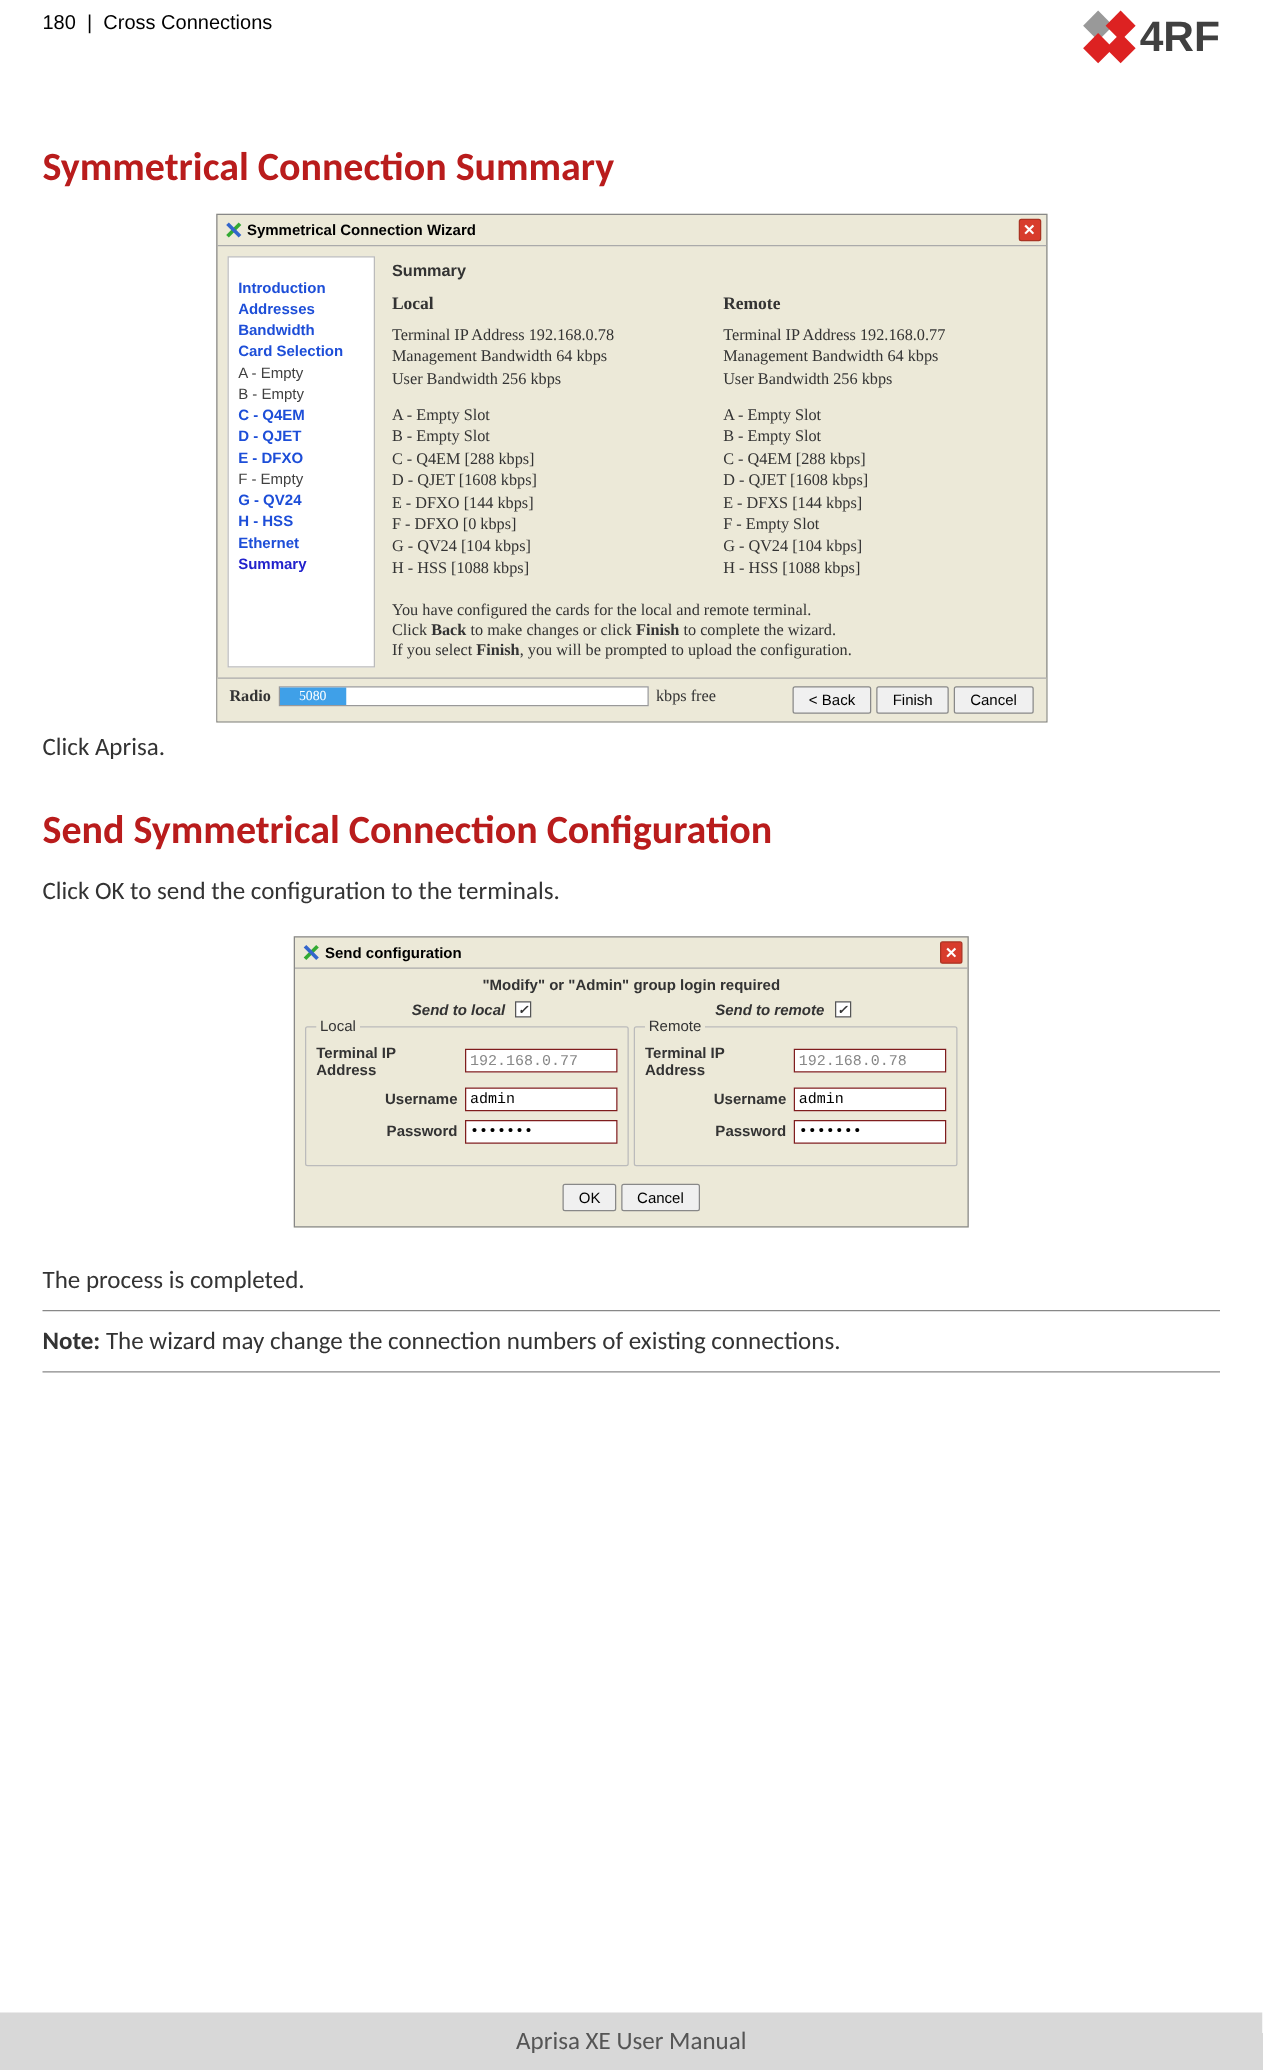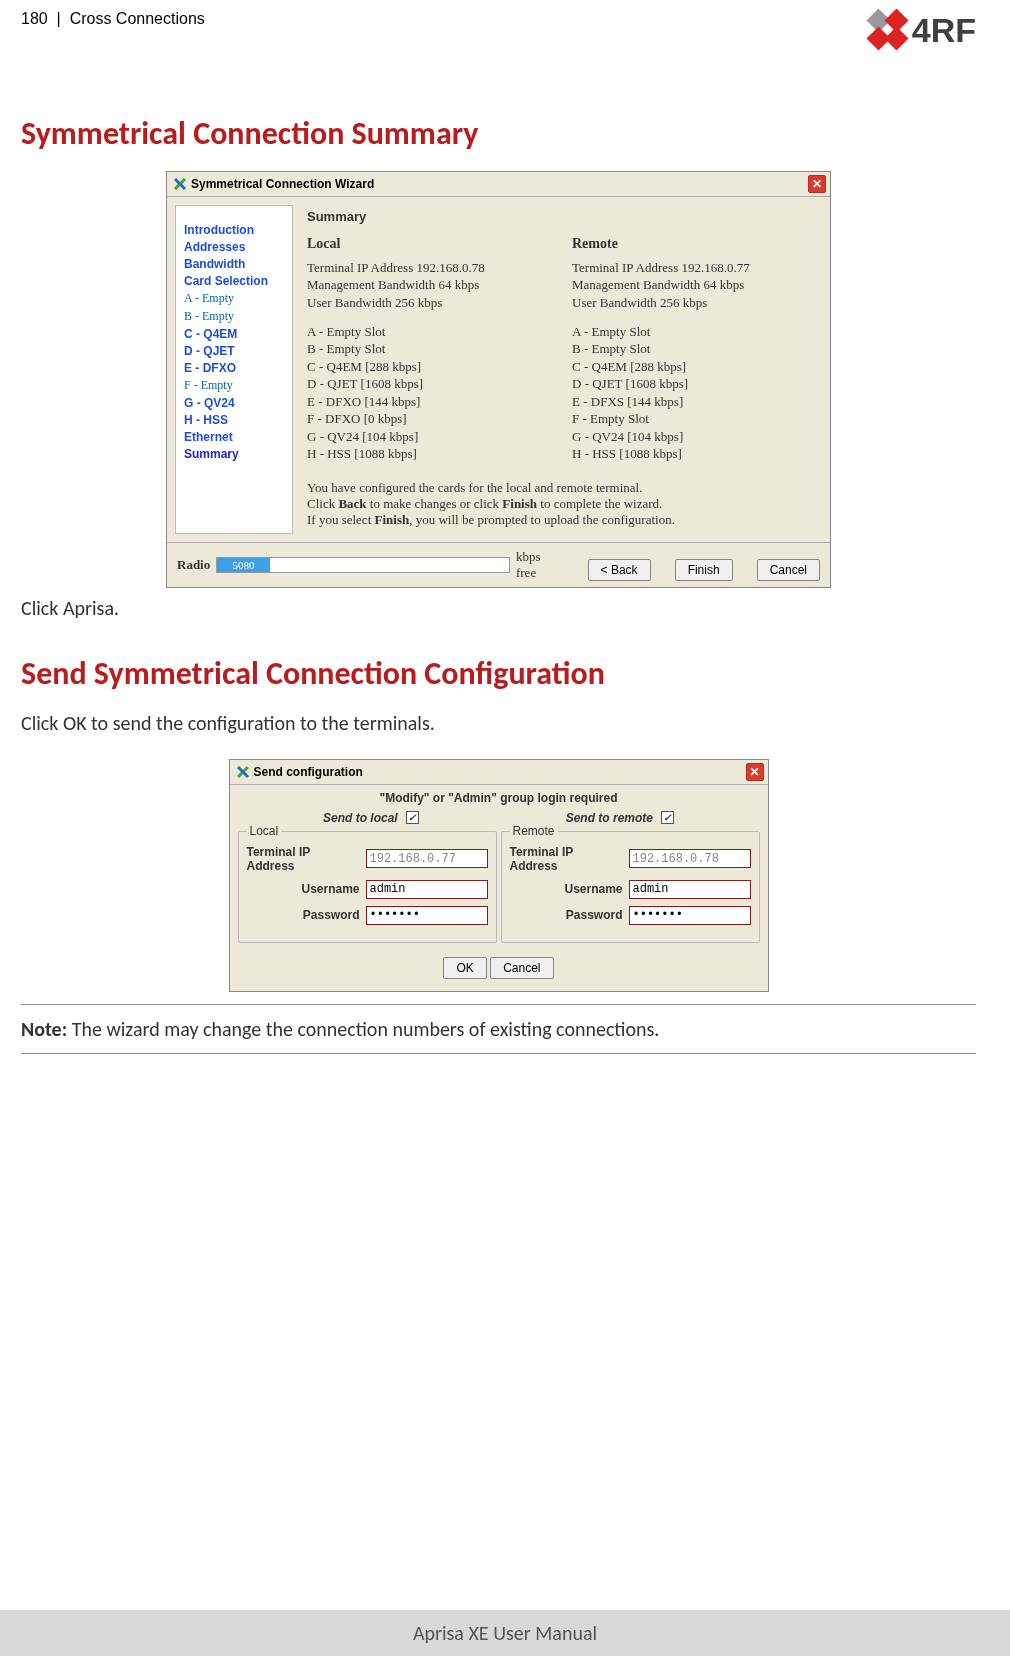--- a/index.html
+++ b/index.html
@@ -1,17 +1,17 @@
 <!DOCTYPE html>
 <html><head>
 <meta charset="utf-8">
 <style>
   * { box-sizing: border-box; margin: 0; padding: 0; }
   body { width: 1010px; height: 1656px; font-family: Calibri, Arial, sans-serif; background: #fff; color: #333; position: relative; }
-  .page { padding: 10px 34px 0 21px; }
+  .page { padding: 10px 34px 0 34px; }
   .header-bar { display: flex; justify-content: space-between; align-items: flex-start; font-family: Arial, sans-serif; font-size: 16px; color: #000; margin-bottom: 64px; }
   .logo { display: flex; align-items: center; font-weight: bold; font-size: 34px; color: #404040; font-family: Arial, sans-serif; }
   .logo-squares { width:44px; height:40px; position:relative; margin-right:4px; }
   .sq { position:absolute; width:17px; height:17px; transform:rotate(45deg); }
   .sq1{ left:6px; top:2px; background:#999; }
   .sq2{ left:24px; top:2px; background:#d22; }
   .sq3{ left:6px; top:20px; background:#d22; }
   .sq4{ left:24px; top:20px; background:#d22; }
   h1.section { font-size: 32px; font-weight: bold; color:#b91c1c; margin: 20px 0 18px 0; }
   .body-text { font-size:20px; color:#333; margin:8px 0; }
@@ -19,30 +19,30 @@
   .window { display:inline-block; border:1px solid #888; background:#ece9d8; text-align:left; font-family:Tahoma, Arial, sans-serif; font-size:12px; }
   .titlebar { display:flex; align-items:center; justify-content:space-between; padding:3px 4px 3px 6px; border-bottom:1px solid #aaa; }
   .title-left { display:flex; align-items:center; gap:4px; font-weight:bold; color:#000; }
   .tb-icon { width:14px; height:14px; display:inline-block; }
   .tb-close { width:18px; height:18px; background:#d83c2c; color:#fff; display:flex; align-items:center; justify-content:center; border:1px solid #a32; font-weight:bold; font-size:12px; border-radius:2px;}
   .win1 { width:665px; }
   .win1-body { display:flex; }
   .w1-side { width:118px; background:#fff; border:1px solid #bbb; margin:8px; padding:14px 8px; font-size:12px; }
   .w1-side div { margin:3px 0; }
   .sde-bold { font-weight:bold; color:#1d4ed8; }
-  .sde-grey { color:#0369a1;font-family:Liberation Serif, serif; }
+  .sde-grey { color:#404040; }
   .sde-blue { font-weight:bold; color:#22c; }
   .w1-main { flex:1; padding:8px 10px 8px 0; }
   .w1-sum { font-weight:bold; font-size:13px; margin:4px 0 10px 6px; }
   .w1-cols { display:flex; gap:30px; margin-left:6px; }
   .w1-col { width:235px; font-family: 'Times New Roman', serif; font-size:13px; }
   .w1-col .colhead { font-weight:bold; font-size:14px; margin-bottom:8px; }
   .w1-col div { margin:1.5px 0; }
   .w1-foot-text { font-family:'Times New Roman', serif; font-size:13px; margin:16px 6px 6px 6px; }
-  .w1-bottom { background:#ece9d8; border-top:1px solid #aaa; display:flex; align-items:flex-end; padding:6px 10px; gap:24px; }
+  .w1-bottom { background:#ece9d8; border-top:1px solid #aaa; display:flex; align-items:flex-start; padding:6px 10px; gap:4px; }
   .prog-wrap { flex:1; display:flex; align-items:center; gap:6px; font-family:'Times New Roman',serif; font-size:13px; }
   .prog-bar { height:16px; width:296px; border:1px solid #999; background:#fff; position:relative; }
   .prog-fill { position:absolute; left:0; top:0; bottom:0; width:18%; background:#3fa0e8; color:#fff; font-size:11px; display:flex; align-items:center; justify-content:center; }
   .btn { border:1px solid #888; background:#f0f0f0; padding:3px 12px; font-size:12px; font-family:Tahoma,Arial,sans-serif; border-radius:2px; }
   .win2 { width:540px; }
   .win2-top { font-weight:bold; padding:6px 0 4px 0; text-align:center; }
   .win2-checks { display:flex; justify-content:space-around; padding:2px 20px 6px 20px; font-weight:bold; }
   .chk { display:flex; gap:8px; align-items:center;font-style:italic; }
   .chkbox { width:13px; height:13px; border:1px solid #555; background:#fff; display:inline-flex; align-items:center; justify-content:center; font-size:10px;}
   .win2-panes { display:flex; padding:0 8px 6px 8px; gap:4px;}
@@ -231,18 +231,19 @@
             </div>
         </div>
       </div>
       <div class="win2-buttons">
         <button class="btn">OK</button>
         <button class="btn">Cancel</button>
       </div>
     </div>
   </div>
 
+  <p class="body-text" style="margin-top:30px;">The process is completed.</p>
   <hr class="sep">
   <p class="body-text"><b>Note:</b><span> The wizard may change the connection numbers of existing connections.</span></p>
   <hr class="sep">
 </div>
 
 <div class="footer">Aprisa XE User Manual</div>
 
 </body></html>

